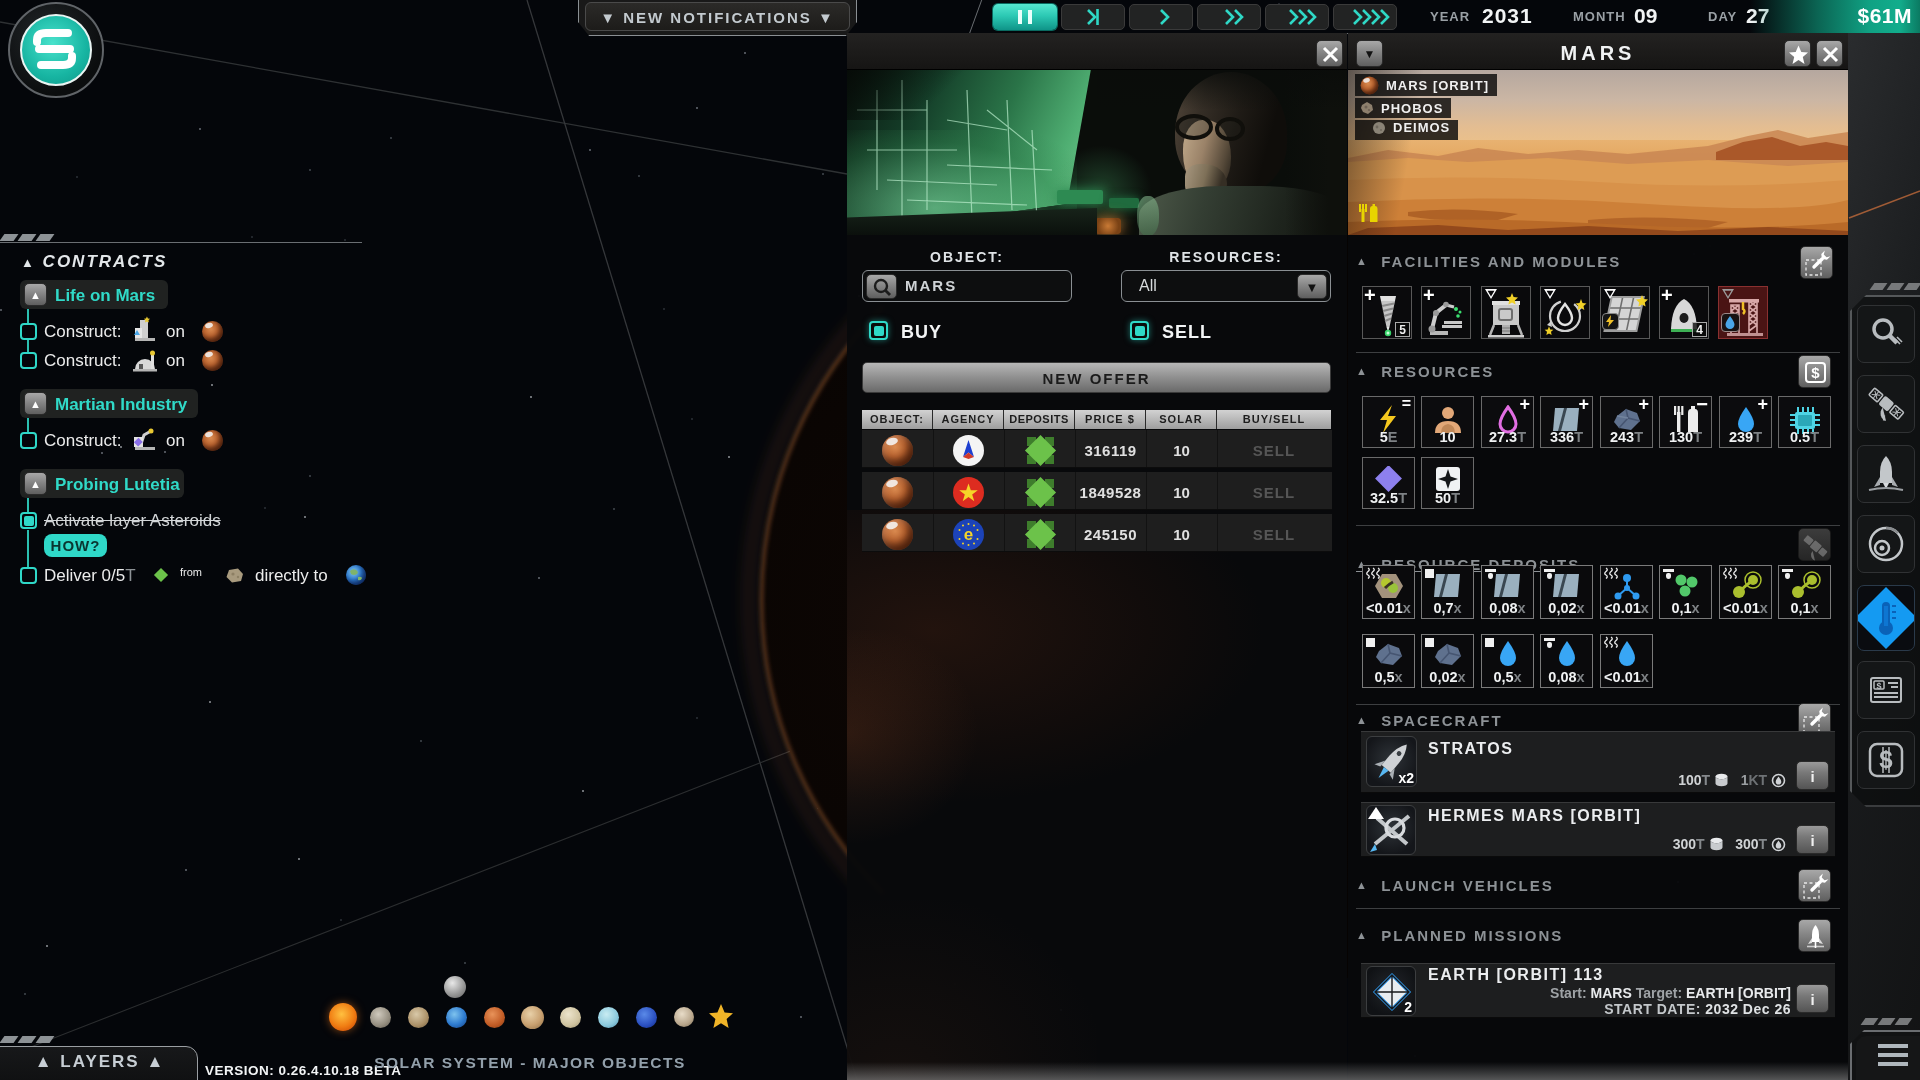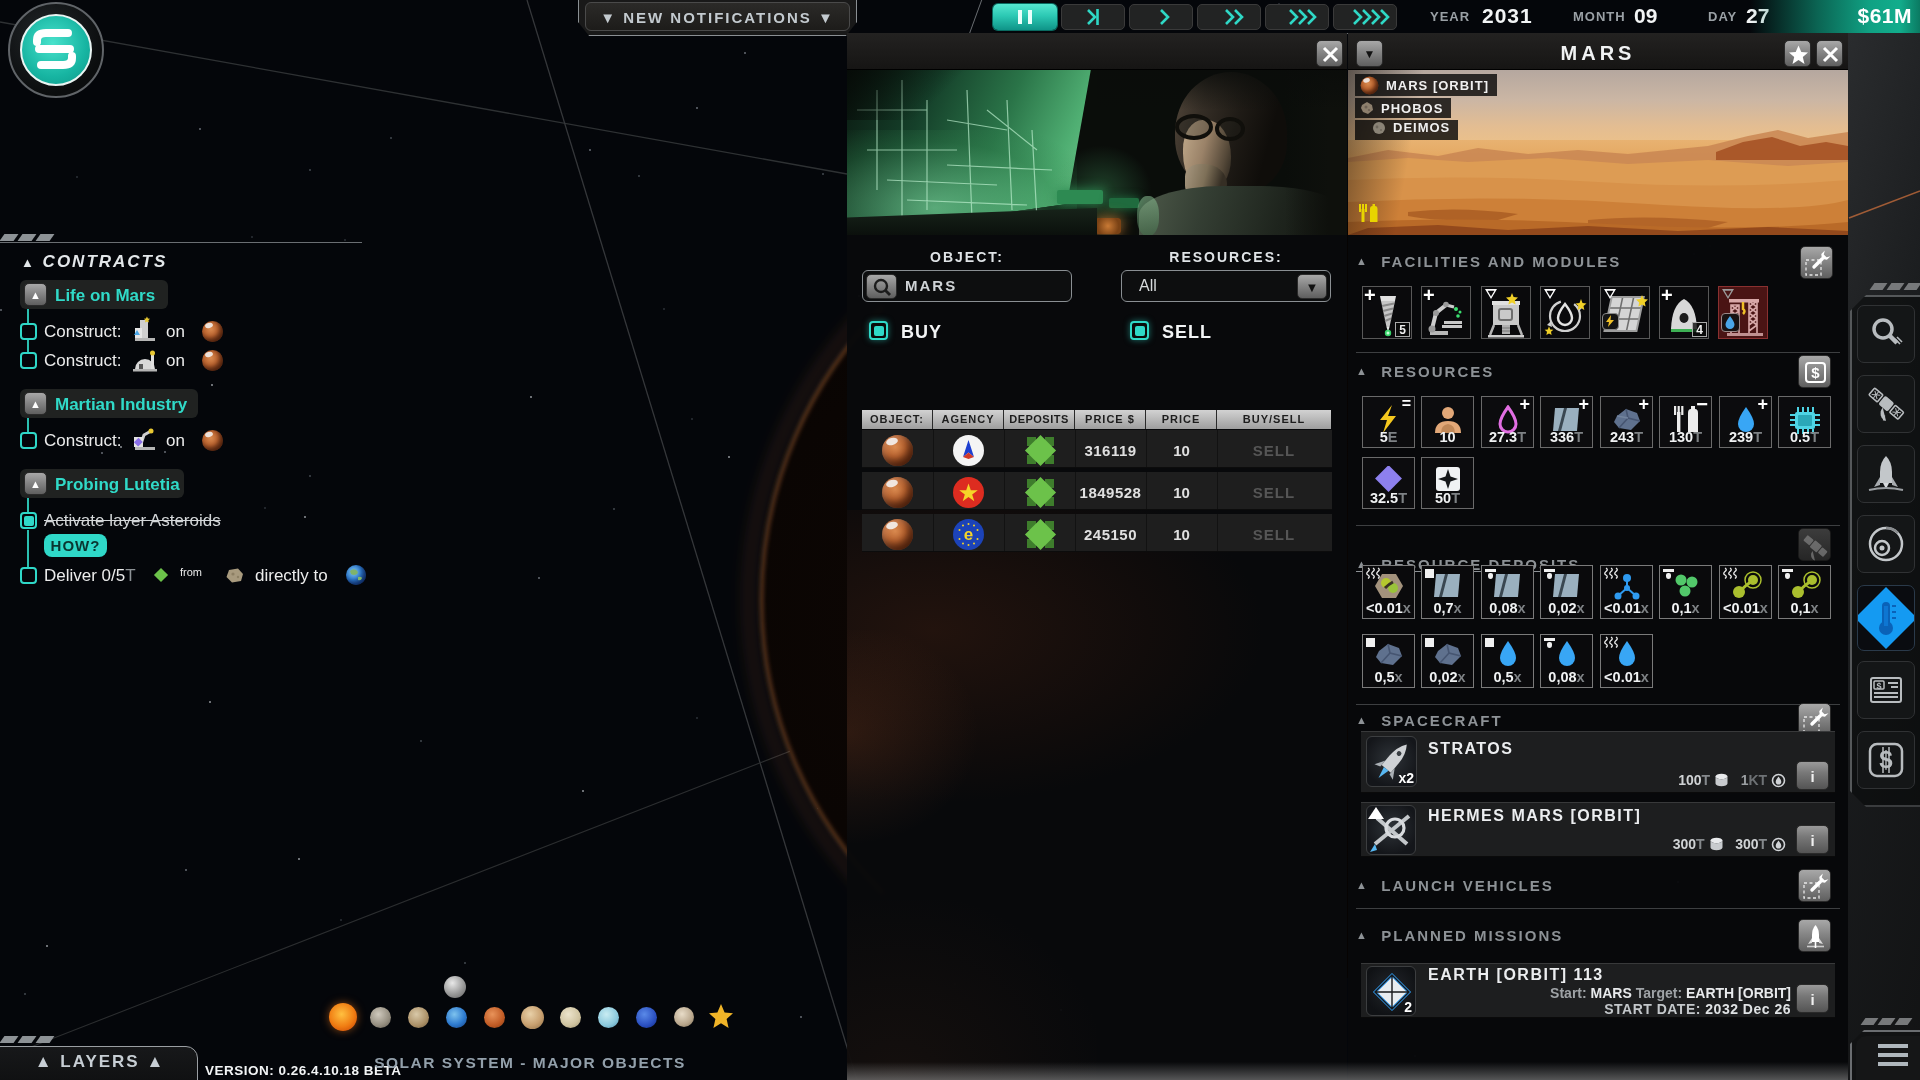--- a/index.html
+++ b/index.html
@@ -261,27 +261,28 @@
 
 <div class="abs chk" style="left:869px;top:321px;">
       <div></div>
     </div>
 <div class="abs" style="left:901px;top:322px;color:#f2f4f5;font-weight:bold;font-size:18px;letter-spacing:1px;">BUY</div>
 <div class="abs chk" style="left:1130px;top:321px;">
       <div></div>
     </div>
 <div class="abs" style="left:1162px;top:322px;color:#f2f4f5;font-weight:bold;font-size:18px;letter-spacing:1px;">SELL</div>
 
+<div class="abs" style="left:862px;top:362px;width:469px;height:31px;background:linear-gradient(180deg,#b7b7b7,#939393 45%,#6a6a6a);border-radius:5px;border:1px solid #3a3a3a;color:#1b1b1b;font-weight:bold;font-size:15px;letter-spacing:2px;text-align:center;line-height:31px;">NEW OFFER</div>
 
 <div class="abs" style="left:862px;top:410px;width:470px;height:19px;display:flex;">
   <div style="width:71px;background:linear-gradient(180deg,#d2d2d2,#9e9e9e);border-right:1px solid #2a2a2a;color:#1d1d1d;font-weight:bold;font-size:11px;letter-spacing:1px;text-align:center;line-height:19px;">OBJECT:</div>
   <div style="width:71px;background:linear-gradient(180deg,#d2d2d2,#9e9e9e);border-right:1px solid #2a2a2a;color:#1d1d1d;font-weight:bold;font-size:11px;letter-spacing:1px;text-align:center;line-height:19px;">AGENCY</div>
   <div style="width:71px;background:linear-gradient(180deg,#d2d2d2,#9e9e9e);border-right:1px solid #2a2a2a;color:#1d1d1d;font-weight:bold;font-size:11px;letter-spacing:0.5px;text-align:center;line-height:19px;">DEPOSITS</div>
   <div style="width:71px;background:linear-gradient(180deg,#d2d2d2,#9e9e9e);border-right:1px solid #2a2a2a;color:#1d1d1d;font-weight:bold;font-size:11px;letter-spacing:1px;text-align:center;line-height:19px;">PRICE $</div>
-  <div style="width:71px;background:linear-gradient(180deg,#d2d2d2,#9e9e9e);border-right:1px solid #2a2a2a;color:#1d1d1d;font-weight:bold;font-size:11px;letter-spacing:1px;text-align:center;line-height:19px;">PRICE</div>
+  <div style="width:71px;background:linear-gradient(180deg,#d2d2d2,#9e9e9e);border-right:1px solid #2a2a2a;color:#1d1d1d;font-weight:bold;font-size:11px;letter-spacing:1px;text-align:center;line-height:19px;">SOLAR</div>
   <div style="width:114px;background:linear-gradient(180deg,#d2d2d2,#9e9e9e);color:#1d1d1d;font-weight:bold;font-size:11px;letter-spacing:1px;text-align:center;line-height:19px;">BUY/SELL</div>
 </div>
 
 <div class="abs mrow" style="top:430px;">
   <div class="abs mars30" style="left:20px;top:5px;"></div>
   <div class="abs" style="left:91px;top:5px;width:31px;height:31px;border-radius:50%;background:#f4f4f4;">
     <svg width="31" height="31">
           <path d="M 15.5 5 L 21 22 L 15.5 17.5 L 10 22 Z" fill="#1d3fd0"></path>
           <path d="M 10 22 L 15.5 17.5 L 21 22 L 15.5 24 Z" fill="#d03a2a"></path>
         </svg>

